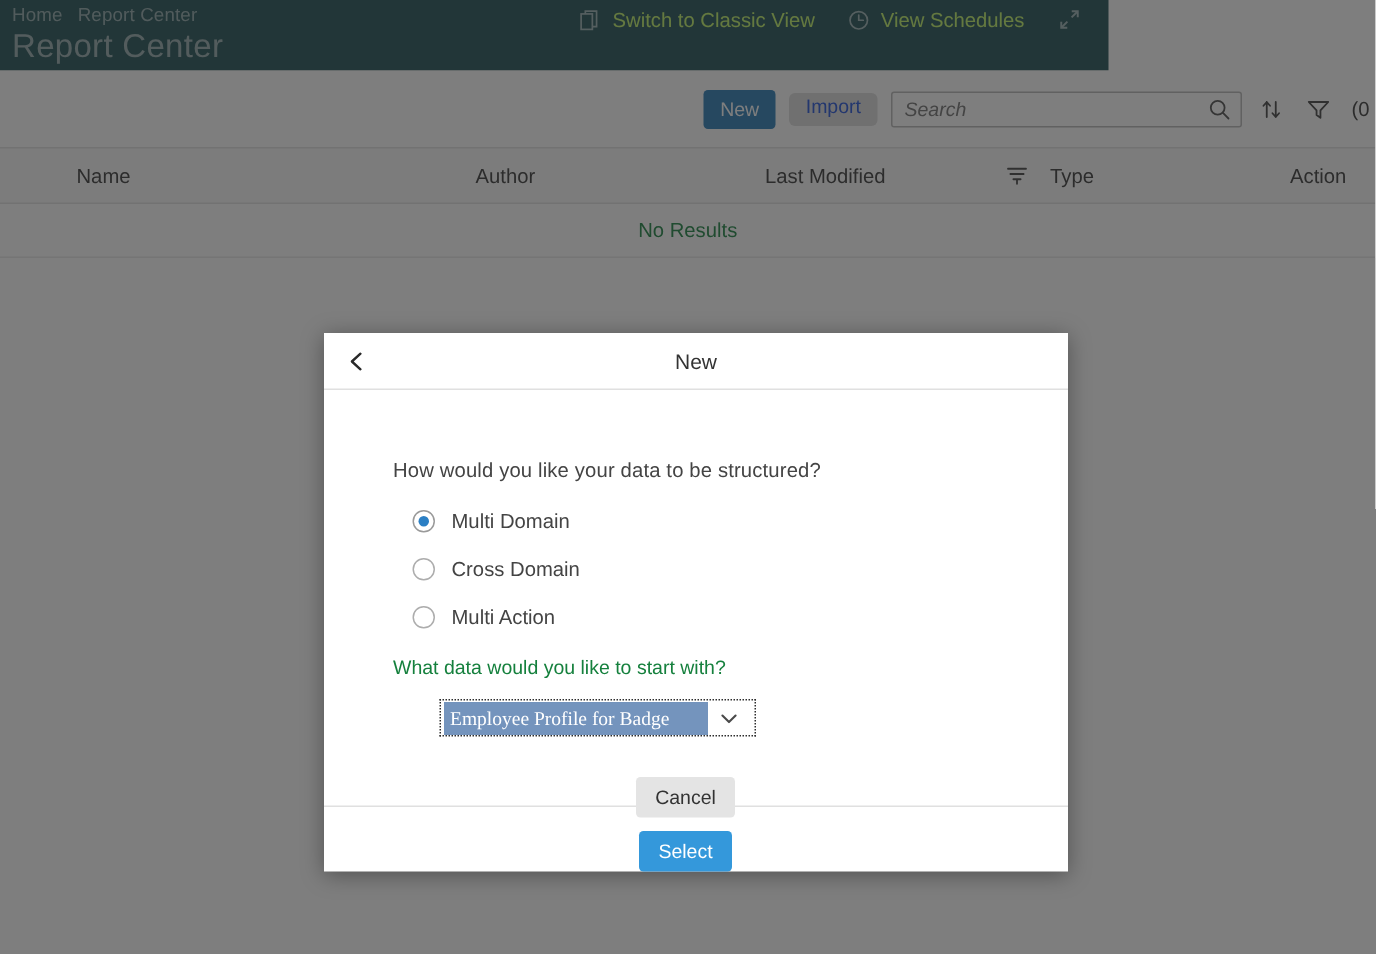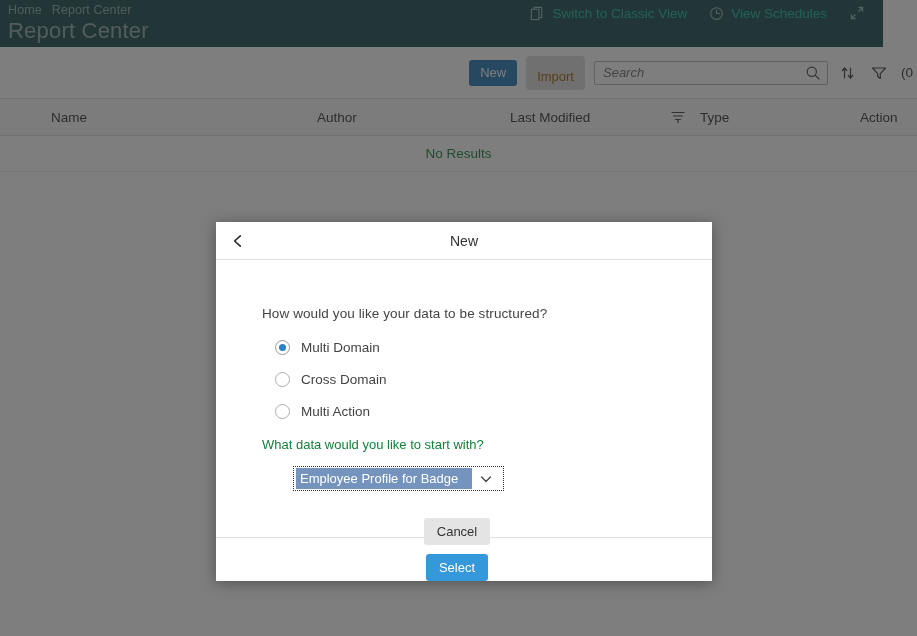--- a/index.html
+++ b/index.html
@@ -8,54 +8,54 @@
     font-family: "Liberation Sans", sans-serif;
     overflow: hidden;
     background: #ffffff;
   }
   #app { position: relative; width: 917px; height: 636px; }
 
   
   .page { position: absolute; inset: 0; background: #ffffff; }
 
   .topbar {
-    position: absolute; left: 0; top: 0; width: 883px; height: 47px;
+    position: absolute; left: 0; top: 0; width: 739px; height: 47px;
     background: #1b4c50;
   }
   .breadcrumb {
     position: absolute; left: 8px; top: 0px;
     font-size: 12.5px; color: #8fa9ab; letter-spacing: .1px;
     display: flex; gap: 10px; align-items: center; height: 20px;
   }
   .breadcrumb span { white-space: nowrap; }
   .page-title {
     position: absolute; left: 8px; top: 18px;
     font-size: 22px; color: #93abad; font-weight: 400; letter-spacing: .2px;
   }
   .topbar-actions {
     position: absolute; right: 18px; top: 0; height: 26px;
     display: flex; align-items: center; gap: 22px;
-    color: #14b8a6; font-size: 13.5px;
+    color: #bef264; font-size: 13.5px;
   }
   .topbar-action { display: flex; align-items: center; gap: 7px; white-space: nowrap; }
   .topbar-action .ico { display: inline-flex; align-items: center; }
 
   .toolbar {
     position: absolute; left: 0; top: 47px; width: 917px; height: 51px;
     background: #ffffff;
     display: flex; align-items: center; justify-content: flex-end;
     padding-right: 4px; gap: 9px;
   }
   .btn-new {
     background: #2378b5; color: #ffffff; border: none; border-radius: 3px;
     font-size: 13px; padding: 5px 11px 6px; font-family: inherit;
   }
   .btn-import {
-    background: #dcdcdc; color: #a16207; border: none; border-radius: 4px;
-    font-size: 13px; padding: 13px 11px 6px; font-family: inherit;
+    background: #dcdcdc; color: #1d4ed8; border: none; border-radius: 4px;
+    font-size: 13px; padding: 1px 11px 6px; font-family: inherit;
   }
   .searchbox {
     position: relative; width: 234px; height: 24px;
     border: 1px solid #b6b6b6; background: #fff; border-radius: 2px;
     display: flex; align-items: center;
   }
   .searchbox input {
     border: none; outline: none; background: transparent;
     font-family: inherit; font-size: 13px; font-style: italic;
     color: #3b82f6; padding: 0 24px 0 8px; width: 100%; height: 100%;
@@ -139,20 +139,21 @@
     background: #ffffff;
     display: flex; align-items: center; padding: 0 2px;
     position: relative;
   }
   .select-value {
     flex: 1; font-size: 13px; color: #ffffff;
     background: #7494bd;
     padding: 3px 2px 3px 4px;
     white-space: nowrap; overflow: hidden;
     max-width: 176px;
+    font-family: Liberation Serif, serif;
   }
   .select-chevron {
     width: 28px; display: flex; align-items: center; justify-content: center;
     flex: 0 0 auto;
   }
 
   .modal-footer {
     height: 44px; min-height: 44px;
     border-top: 1px solid #e0e0e0;
     display: flex; align-items: center; justify-content: flex-end;

